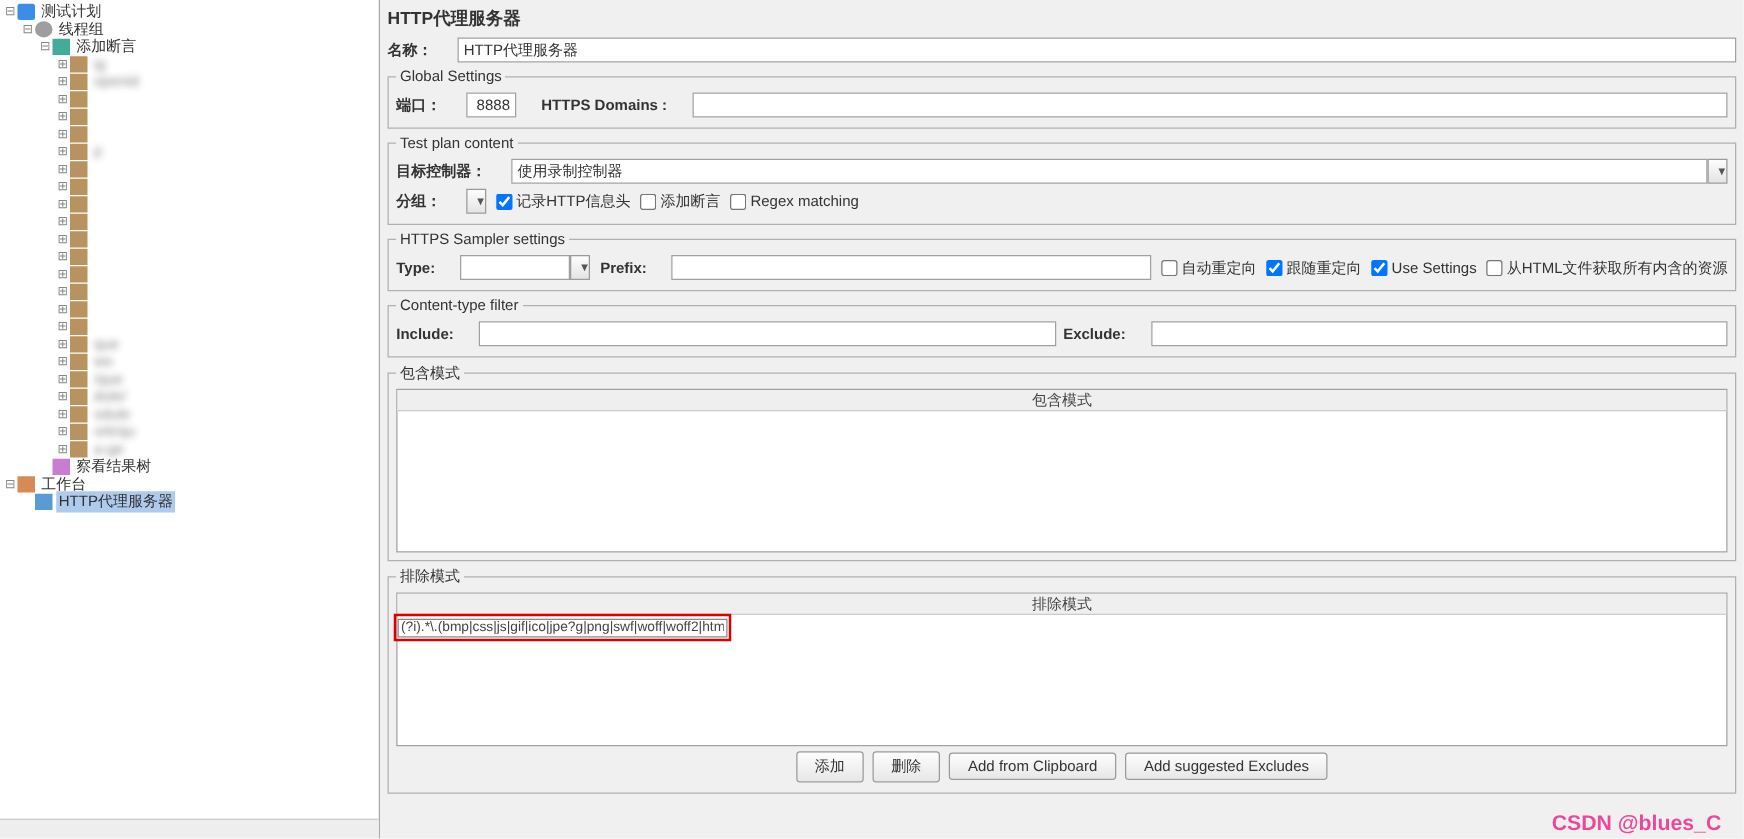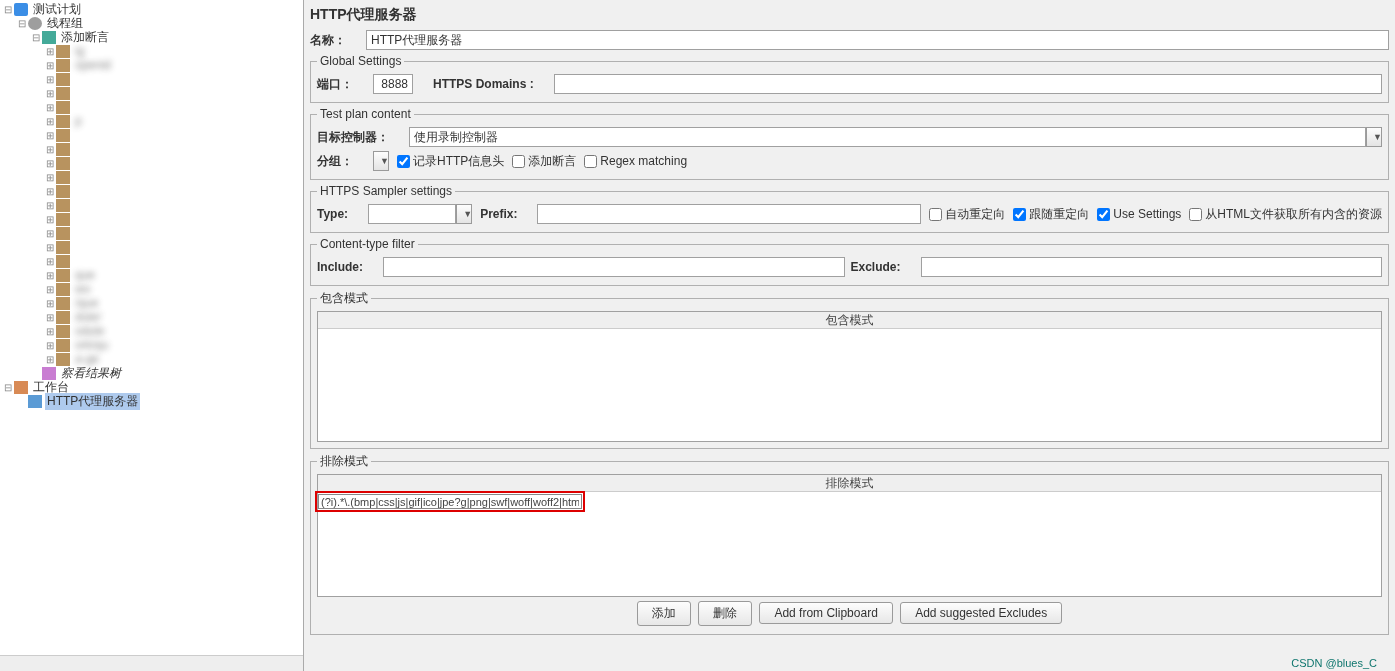--- a/index.html
+++ b/index.html
@@ -26,21 +26,21 @@
 .table-header { text-align: center; border-bottom: 1px solid #ccc; background: #efefef; height: 17px; line-height: 17px; font-size: 12px; color: #444; }
 .table-body-include { height: 112px; }
 .table-body-exclude { height: 104px; }
 .exclude-row-wrapper { border: 2px solid #d00; padding: 1px; margin-top: 2px; display: inline-block; width: 270px; }
 .exclude-row-input { width: 100%; border: 1px solid #888; height: 15px; font-size: 11px; padding: 0 2px; color: #444; }
 .btn { background: linear-gradient(#fdfdfd, #e7e7e7); border: 1px solid #9a9a9a; border-radius: 3px; padding: 3px 14px; font-size: 12px; font-family: inherit; cursor: pointer; color: #333; margin: 0 2px; }
 .btn:disabled { color: #999; }
 .btn-row { text-align: center; padding: 4px 0 2px 0; }
 .drop-btn { width: 16px; background: linear-gradient(#fdfdfd, #e4e4e4); border: 1px solid #9a9a9a; height: 20px; font-size: 9px; color: #555; cursor: pointer; }
 .scrollbar-bottom { position: absolute; bottom: 0; left: 0; right: 0; height: 16px; background: #eee; border-top: 1px solid #ccc; }
-.watermark { position: absolute; right: 18px; bottom: 2px; color: #0f766e; font-size: 11px; }
+.watermark { position: absolute; right: 18px; bottom: 2px; color: #ec4899; font-size: 17px; font-weight: bold; }
 .icon-plan { background: #3b8ee6; border-radius: 2px; }
 .icon-thread { background: #9e9e9e; border-radius: 50%; }
 .icon-controller { background: #4a9; }
 .icon-pencil { background: #b8935f; }
 .icon-cookie { background: #cc8833; clip-path: polygon(0 50%, 50% 0, 100% 50%, 50% 100%); }
 .icon-results { background: #c97dd2; }
 .icon-workbench { background: #d88a55; }
 .icon-proxy { background: #5b9bd5; }
 </style>
 </head>
@@ -176,21 +176,21 @@
             <span class="tree-toggle">⊞</span>
             <span class="tree-icon icon-pencil"></span>
             <span class="tree-label blur">ork/qu</span>
           </div>
         <div class="tree-item">
             <span class="tree-toggle">⊞</span>
             <span class="tree-icon icon-pencil"></span>
             <span class="tree-label blur">a-ge</span>
           </div>
       </div>
-      <div class="tree-item" style="padding-left:38px;font-style:italic;">
+      <div class="tree-item" style="padding-left:38px;">
         <span class="tree-icon icon-results"></span>
         <span class="tree-label">察看结果树</span>
       </div>
       <div class="tree-item" style="padding-left:0;">
         <span class="tree-toggle">⊟</span>
         <span class="tree-icon icon-workbench"></span>
         <span class="tree-label">工作台</span>
       </div>
       <div class="tree-item" style="padding-left:24px;">
         <span class="tree-icon icon-proxy"></span>

